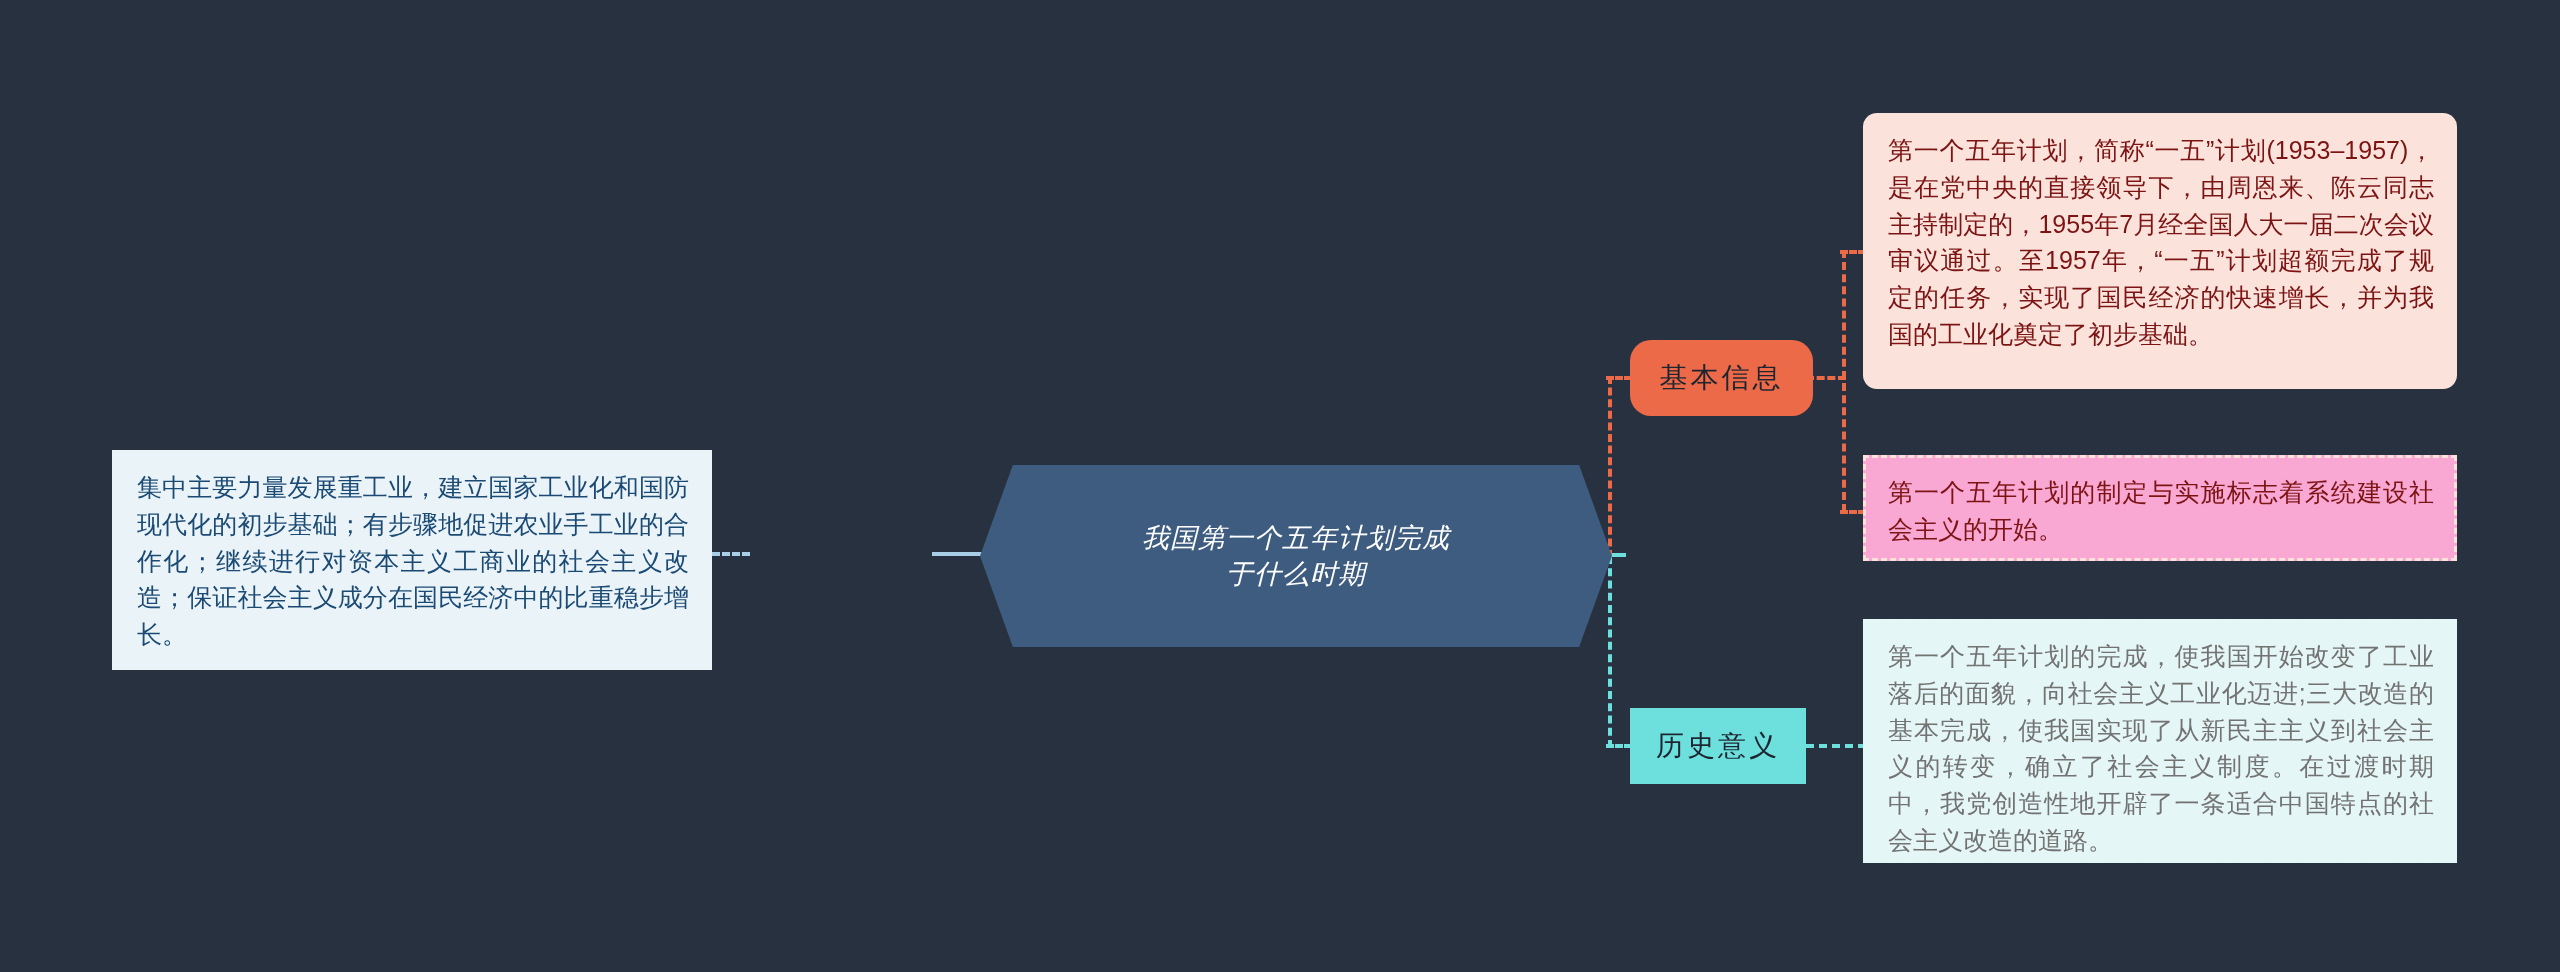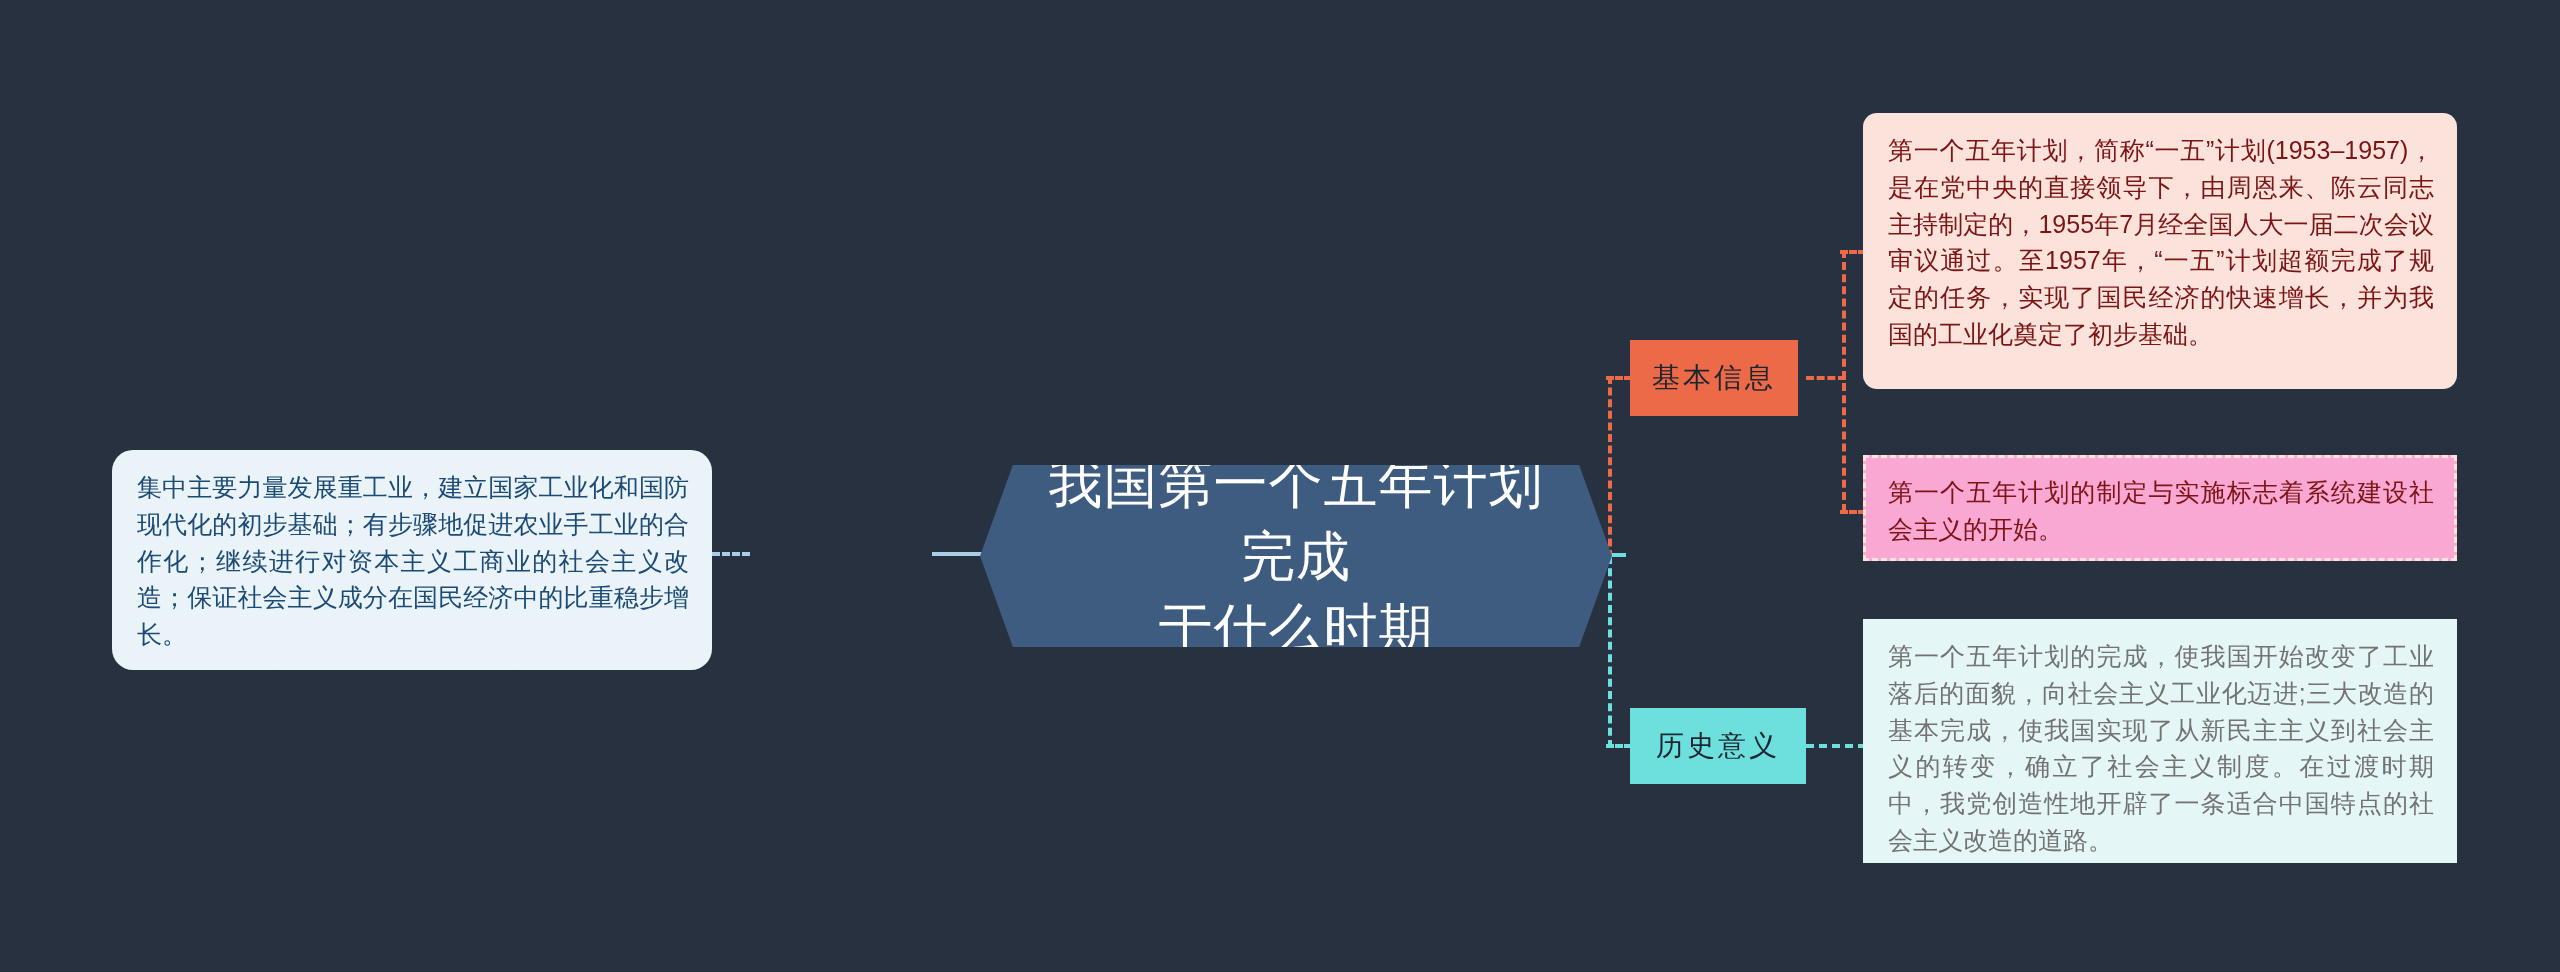--- a/index.html
+++ b/index.html
@@ -19,58 +19,59 @@
   
   .center-node{
     left:980px;top:465px;width:632px;height:182px;
     background:#3e5c80;
     -webkit-clip-path:polygon(5.2% 0,94.8% 0,100% 50%,94.8% 100%,5.2% 100%,0 50%);
     clip-path:polygon(5.2% 0,94.8% 0,100% 50%,94.8% 100%,5.2% 100%,0 50%);
     display:flex;align-items:center;justify-content:center;
   }
   .center-text{
     color:#ffffff;
-    font-size:54px;
+    font-size:27px;
     line-height:1.35;
     text-align:center;
     letter-spacing:1px;
     white-space:pre-line;
     padding:0 60px;
+    font-style:italic;
   }
 
   
   .chip{
     display:flex;align-items:center;justify-content:center;
     font-size:28px;letter-spacing:3px;color:#1d2530;
     border-style:dashed;border-width:3px;
   }
   .chip-main{
     left:750px;top:512px;width:182px;height:84px;
     background:#acd0e8;border-color:#acd0e8;
   }
   .chip-basic{
-    left:1630px;top:340px;width:168px;height:76px;
-    background:#ed6a48;border-color:#ed6a48;
+    left:1630px;top:340px;width:183px;height:76px;
+    background:#ed6a48;border-color:#ed6a48;border-radius:21px;
   }
   .chip-hist{
     left:1630px;top:708px;width:176px;height:76px;
     background:#6de0de;border-color:#6de0de;
   }
 
   
   .panel{
     border-style:dashed;border-width:3px;
     padding:16px 20px 16px 22px;
     font-size:25px;line-height:1.47;
     text-align:justify;
     box-sizing:border-box;
   }
   .panel-left{
     left:112px;top:450px;width:600px;height:220px;
-    background:#eaf3f7;border-color:#eaf3f7;color:#1b4a74;border-radius:21px;
+    background:#eaf3f7;border-color:#eaf3f7;color:#1b4a74;
   }
   .panel-basic1{
     left:1863px;top:113px;width:594px;height:276px;
     background:#fbe3dc;border-color:#fbe3dc;color:#7c1414;border-radius:14px;
   }
   .panel-basic2{
     left:1863px;top:455px;width:594px;height:106px;
     background:#f9a8d4;border-color:#fbe3dc;color:#7c1414;
   }
   .panel-hist1{

